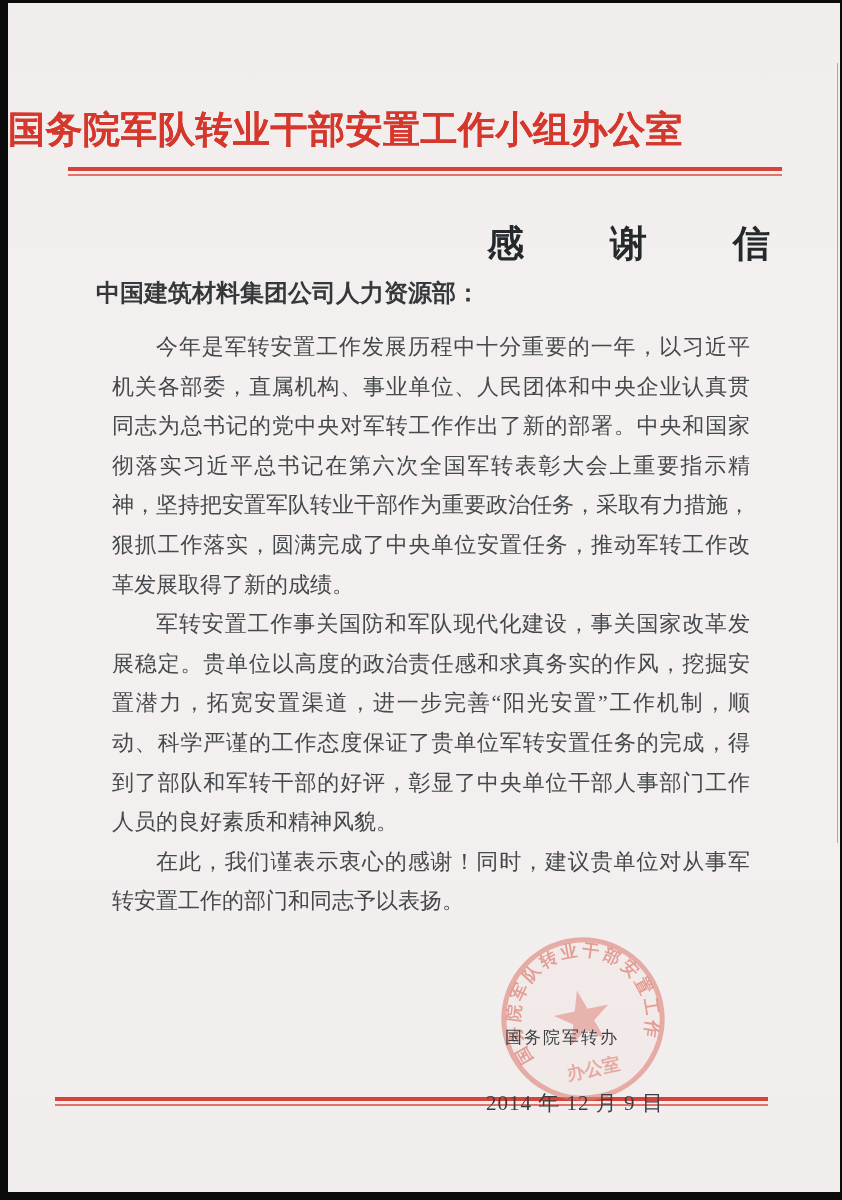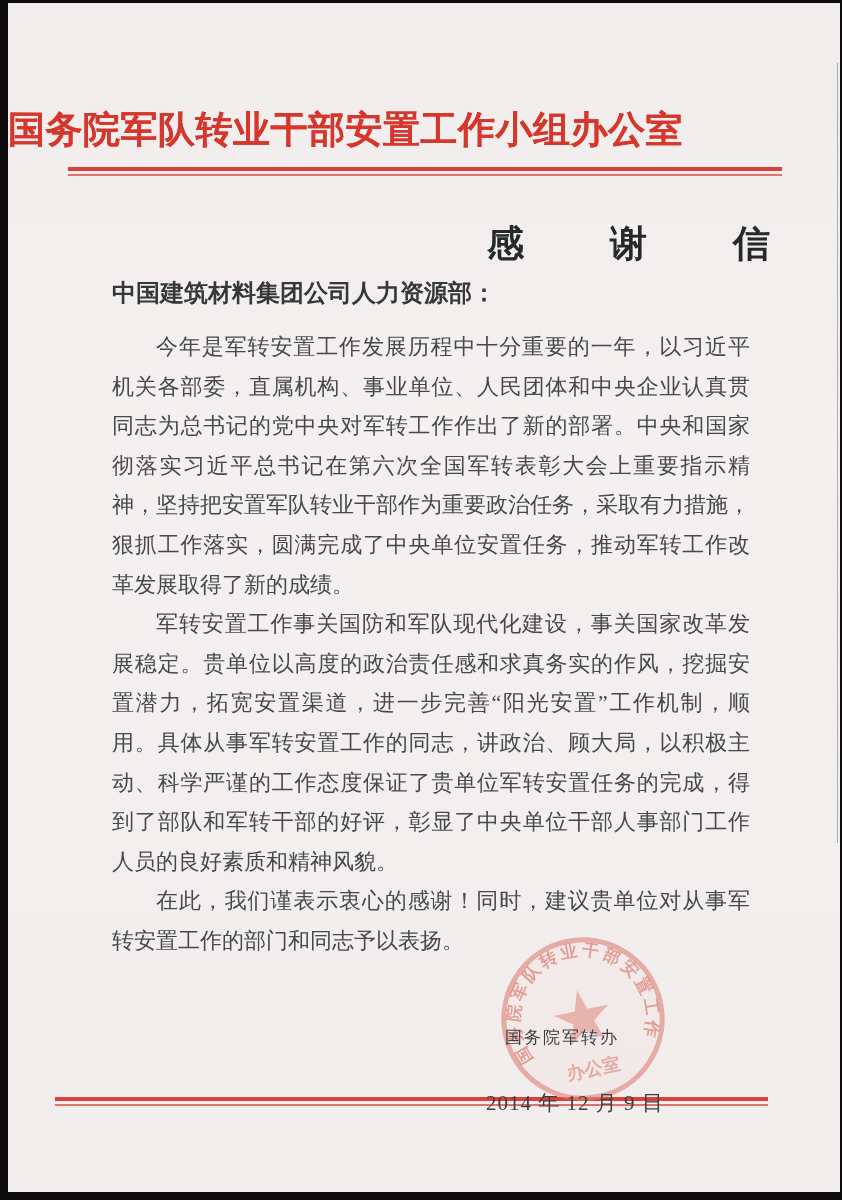--- a/index.html
+++ b/index.html
@@ -32,21 +32,21 @@
   .rule-bottom{left:47px;width:713px;top:1094px;}
   .letter-title{
     position:absolute;left:0;top:200px;width:100%;
     text-align:right;
     font-size:37px;font-weight:bold;
     letter-spacing:86px;margin:16px;margin-right:-86px;
     color:#26292c;
     white-space:nowrap;
   }
   .salutation{
-    position:absolute;left:104px;top:274px;width:660px;
+    position:absolute;left:88px;top:274px;width:660px;
     font-size:24px;font-weight:bold;color:#34383a;
     font-family:Liberation Mono, monospace;
     white-space:nowrap;
   }
   .body-lines{
     position:absolute;left:104px;top:324px;width:638px;
     font-size:22px;color:#45494c;
   }
   .line{
     height:39.6px;line-height:39.6px;
@@ -95,21 +95,20 @@
     <div class="line">机关各部委，直属机构、事业单位、人民团体和中央企业认真贯</div>
     <div class="line">同志为总书记的党中央对军转工作作出了新的部署。中央和国家</div>
     <div class="line">彻落实习近平总书记在第六次全国军转表彰大会上重要指示精</div>
     <div class="line">神，坚持把安置军队转业干部作为重要政治任务，采取有力措施，</div>
     <div class="line">狠抓工作落实，圆满完成了中央单位安置任务，推动军转工作改</div>
     <div class="line last">革发展取得了新的成绩。</div>
 
     <div class="line first">军转安置工作事关国防和军队现代化建设，事关国家改革发</div>
     <div class="line">展稳定。贵单位以高度的政治责任感和求真务实的作风，挖掘安</div>
     <div class="line">置潜力，拓宽安置渠道，进一步完善“阳光安置”工作机制，顺</div>
-    <div class="line">用。具体从事军转安置工作的同志，讲政治、顾大局，以积极主</div>
     <div class="line">动、科学严谨的工作态度保证了贵单位军转安置任务的完成，得</div>
     <div class="line">到了部队和军转干部的好评，彰显了中央单位干部人事部门工作</div>
     <div class="line last">人员的良好素质和精神风貌。</div>
 
     <div class="line first">在此，我们谨表示衷心的感谢！同时，建议贵单位对从事军</div>
     <div class="line last">转安置工作的部门和同志予以表扬。</div>
   </div>
 
   <div class="closing">
     <svg class="stamp" viewBox="0 0 200 200">

